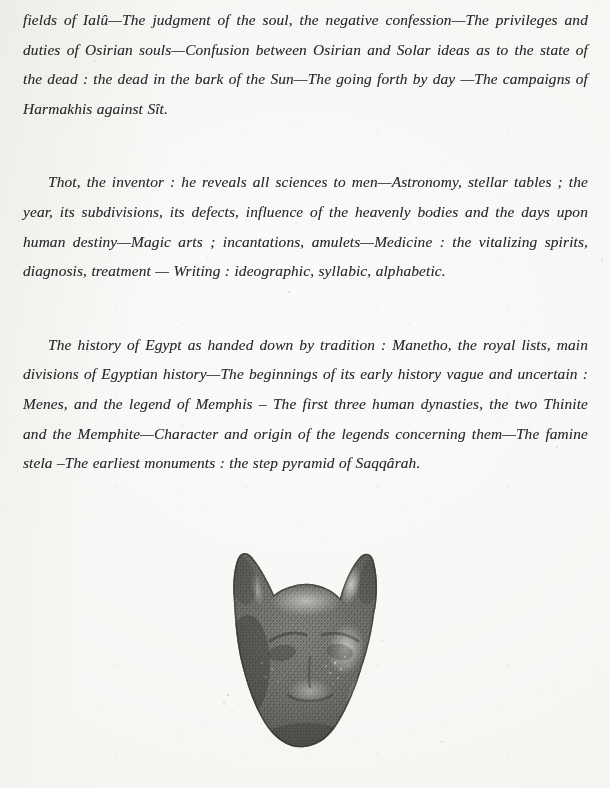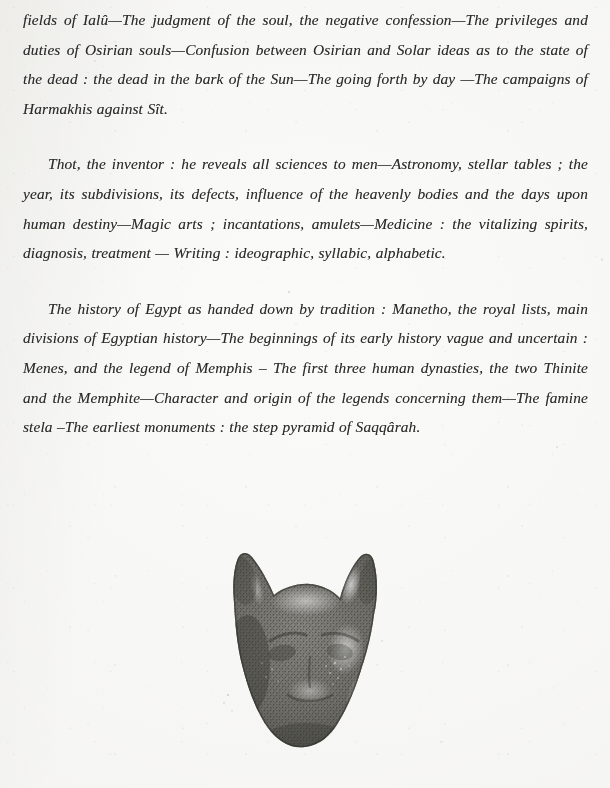--- a/index.html
+++ b/index.html
@@ -68,21 +68,21 @@
     text-align: justify;
     text-indent: 25px;
     letter-spacing: .12px;
     word-spacing: .4px;
     
     text-shadow: 0 0 .45px rgba(60,60,60,.42);
   }
 
   p.para.continued { text-indent: 0; }
 
-  p.para + p.para { margin-top: 26px; }
+  p.para + p.para { margin-top: 44px; }
 
   
   .plate {
     position: absolute;
     left: 210px;
     top: 545px;
     width: 190px;
     height: 215px;
     z-index: 4;
   }

